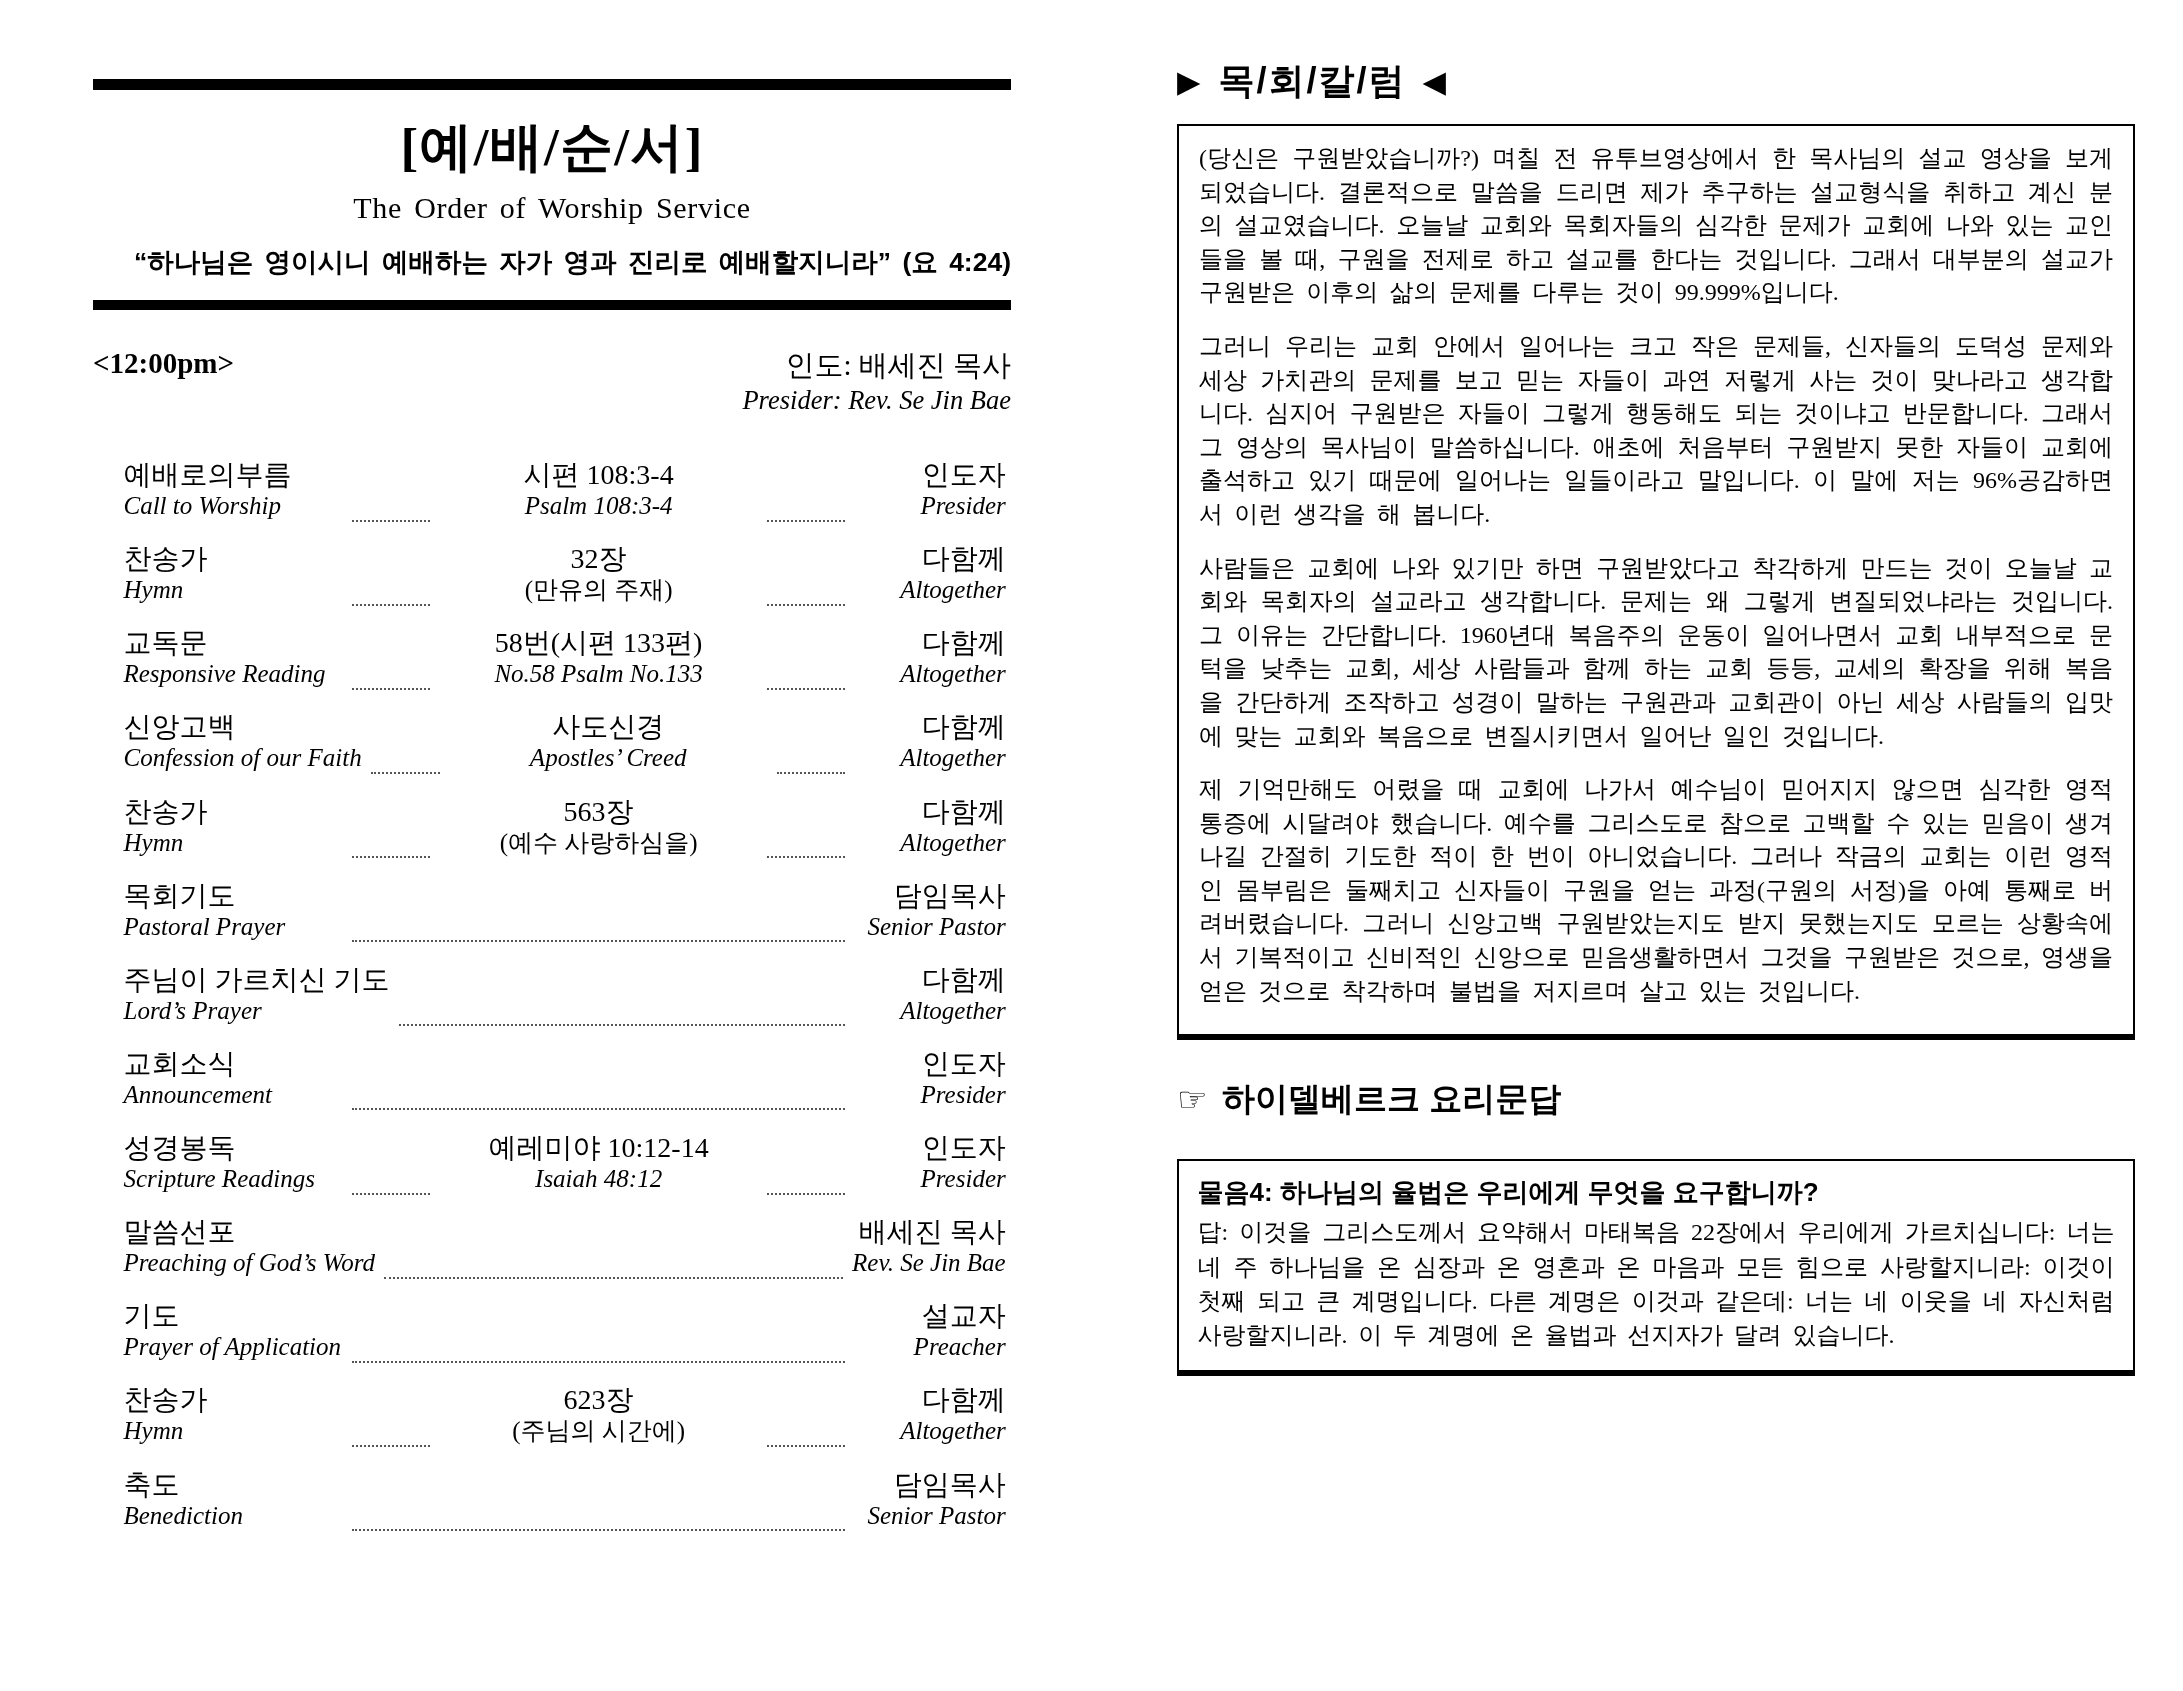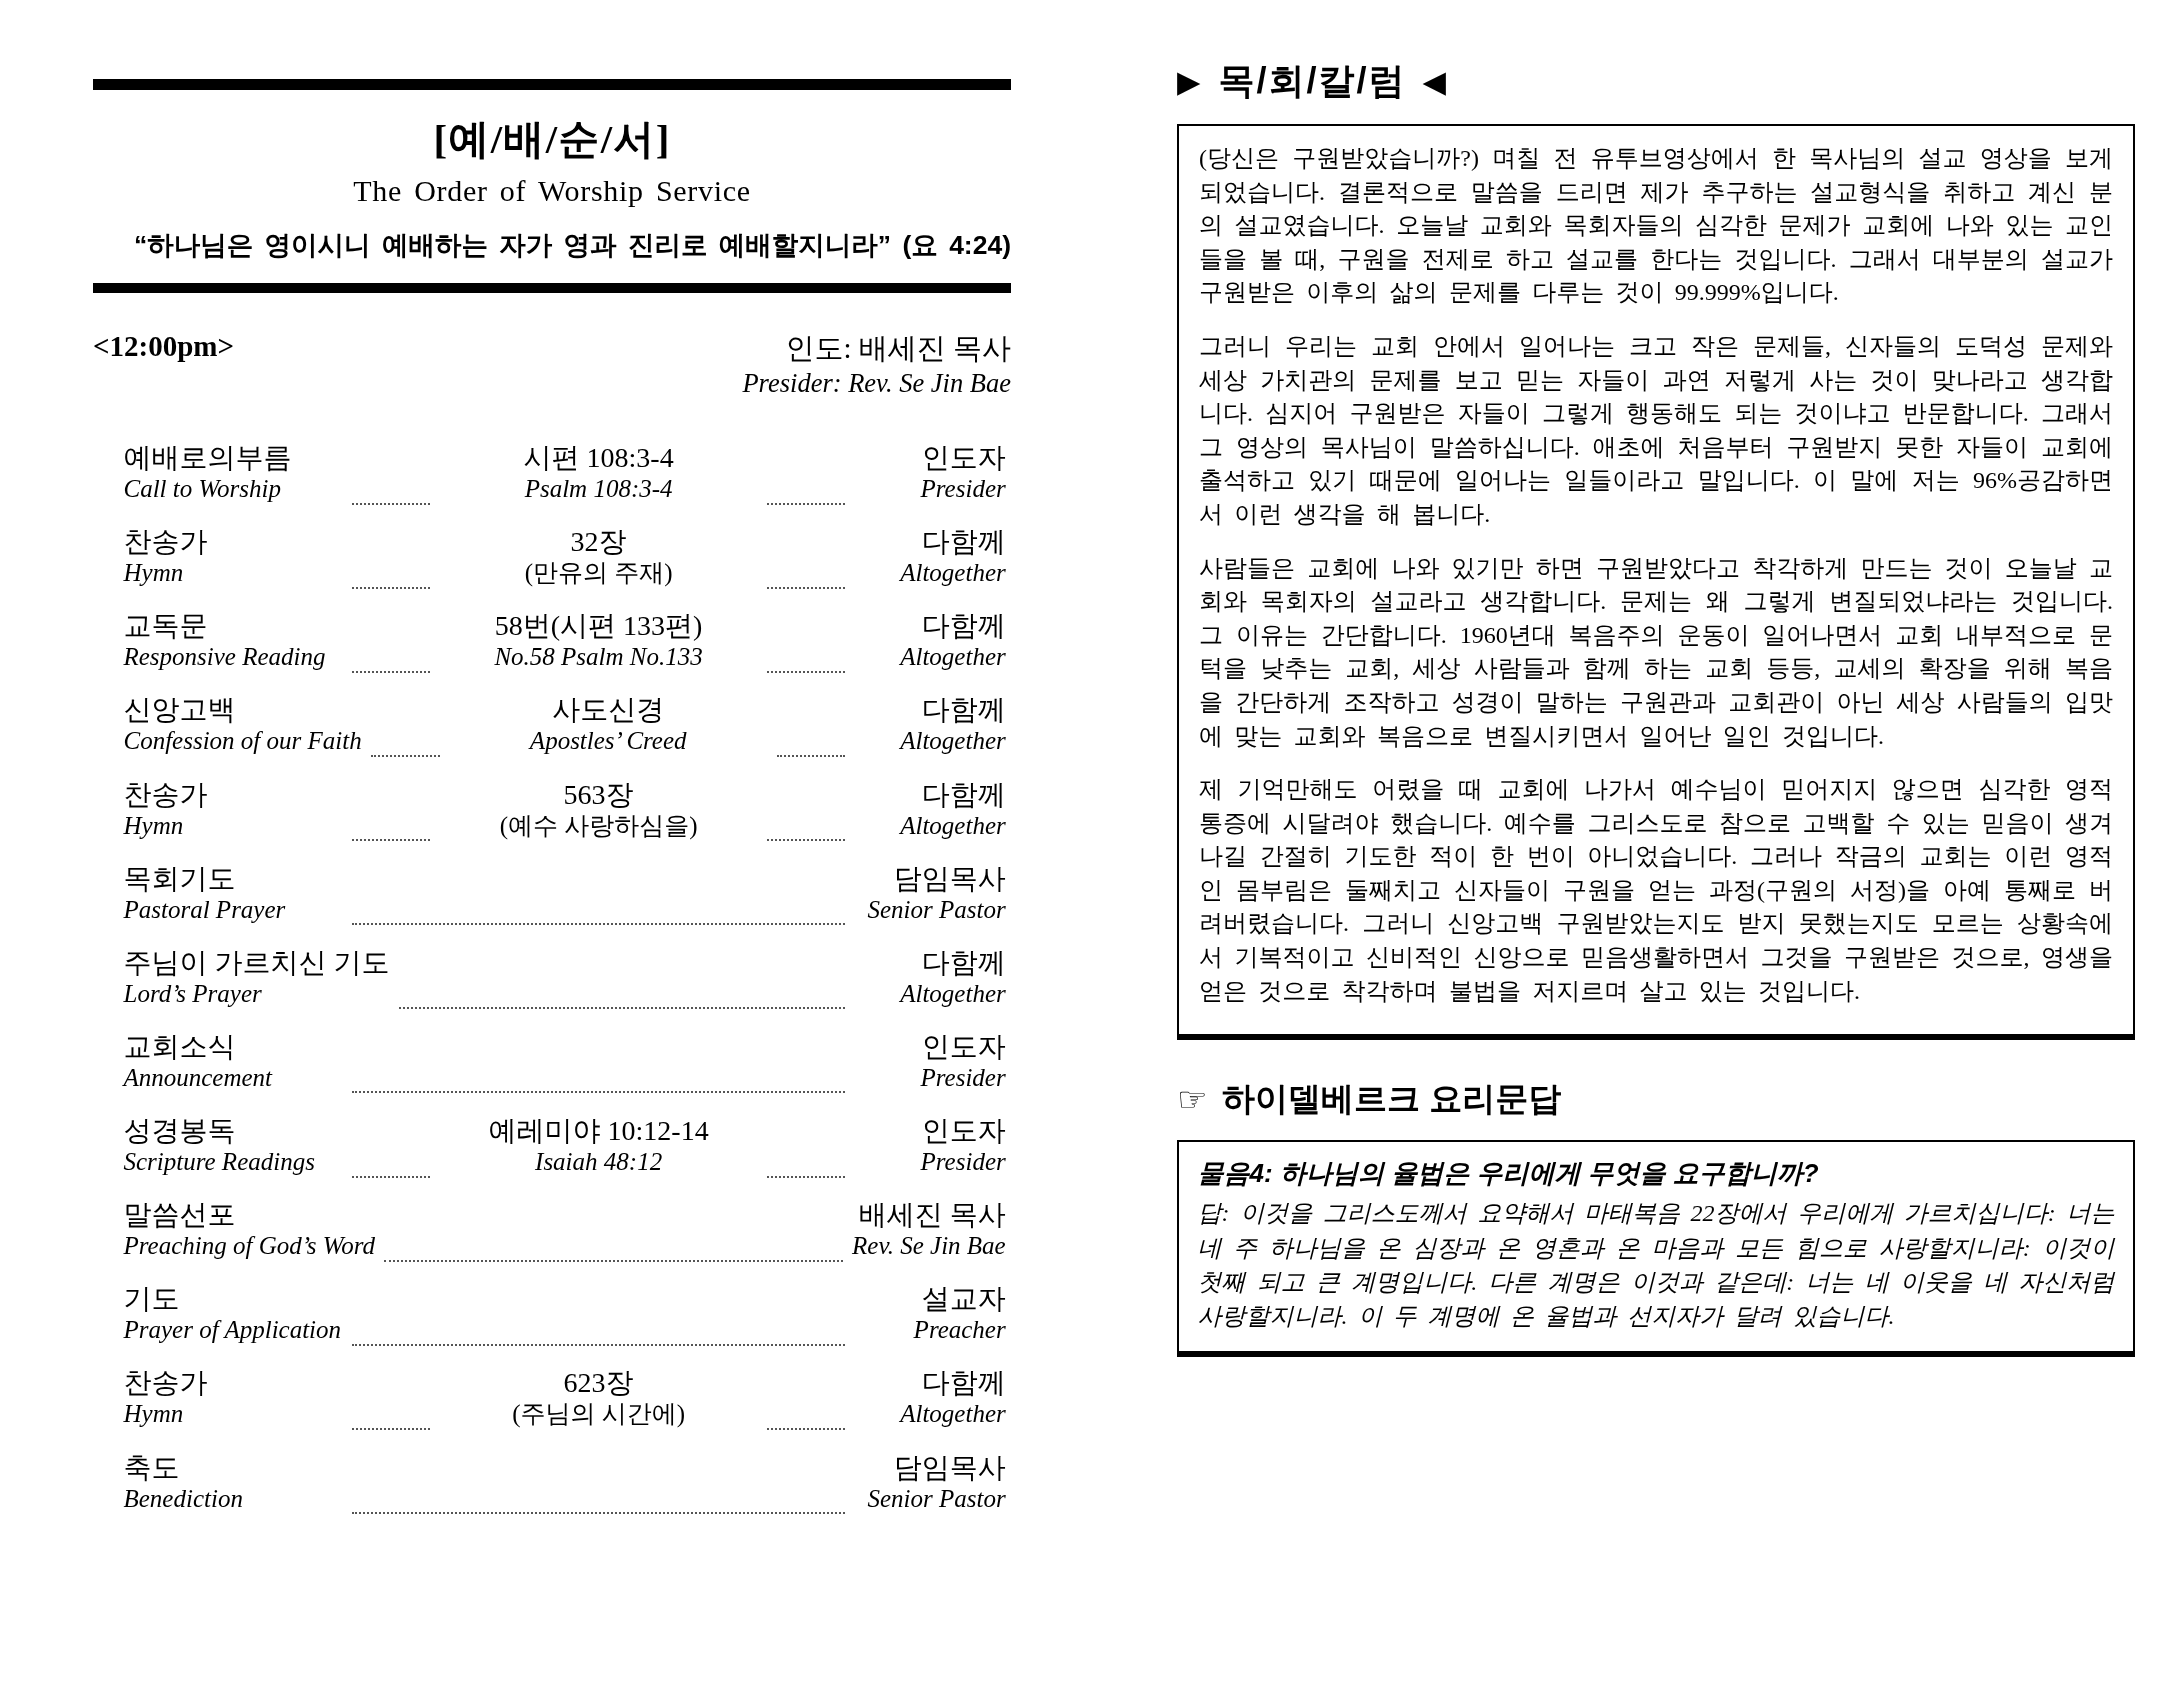--- a/index.html
+++ b/index.html
@@ -9,21 +9,21 @@
     font-family:"Liberation Serif","DejaVu Serif",serif;
     -webkit-font-smoothing:antialiased;
   }
   .it{font-style:italic;}
 
   
   #left-col{position:absolute;left:93px;top:68px;width:918px;}
   .bar{height:11.3px;background:#000;}
   .bar-top{margin-top:10.6px;}
   .bar-bottom{height:10px;margin-top:20px;}
-  .page-title{margin:22.5px 0 0;text-align:center;font-size:41px;font-weight:700;letter-spacing:1.3px;}
+  .page-title{margin:22.5px 0 0;text-align:center;font-size:53px;font-weight:700;letter-spacing:1.3px;}
   .page-subtitle{text-align:center;font-size:30px;margin-top:6.6px;letter-spacing:0.7px;word-spacing:4px;}
   .verse{text-align:right;font-size:26.5px;font-weight:700;margin-top:18.6px;word-spacing:4px;
          font-family:"Liberation Sans","DejaVu Sans",sans-serif;}
   .presider-row{display:flex;justify-content:space-between;align-items:flex-start;margin-top:37px;}
   .time{font-size:29px;font-weight:bold;}
   .presider{text-align:right;font-size:29px;line-height:1.28;}
   .presider .en{font-size:26.5px;margin-left:36px;}
 
   #order-list{margin-top:42px;padding:0 5.3px 0 30.5px;}
   #closing-list{padding:0 5.3px 0 30.5px;}
@@ -41,21 +41,21 @@
   
   #right-col{position:absolute;left:1177px;top:57px;width:958px;}
   .col-title{display:flex;align-items:center;gap:16px;font-weight:700;font-size:36px;letter-spacing:2px;
              font-family:"Liberation Sans","DejaVu Sans",sans-serif;}
   .tri{font-size:30.5px;line-height:1;}
   .col-box{margin-top:18px;border:2.7px solid #000;border-bottom-width:6.6px;padding:16px 20px 5.3px;}
   .col-p{margin:0 0 20px;font-size:24px;line-height:1.40;text-align:justify;word-spacing:5.3px;}
   .cat-header{margin-top:37px;display:flex;align-items:center;gap:14.6px;font-weight:700;font-size:33px;
               font-family:"Liberation Sans","DejaVu Sans",sans-serif;}
   .hand{font-size:34px;font-weight:400;line-height:1;}
-  .cat-box{margin-top:18px;border:2.7px solid #000;border-bottom-width:6px;padding:14.6px 18.6px 18.6px;font-style:italic;}
+  .cat-box{margin-top:37px;border:2.7px solid #000;border-bottom-width:6px;padding:14.6px 18.6px 18.6px;}
   .cat-q{font-family:"Liberation Sans","DejaVu Sans",sans-serif;font-weight:700;font-size:26px;margin-bottom:5.3px;}
   .cat-a{font-size:24px;line-height:1.42;text-align:justify;word-spacing:4.6px;}
 </style>
 </head>
 <body>
 
 <div id="left-col">
   <div class="bar bar-top"></div>
   <h1 class="page-title">[예/배/순/서]</h1>
   <div class="page-subtitle">The Order of Worship Service</div>

